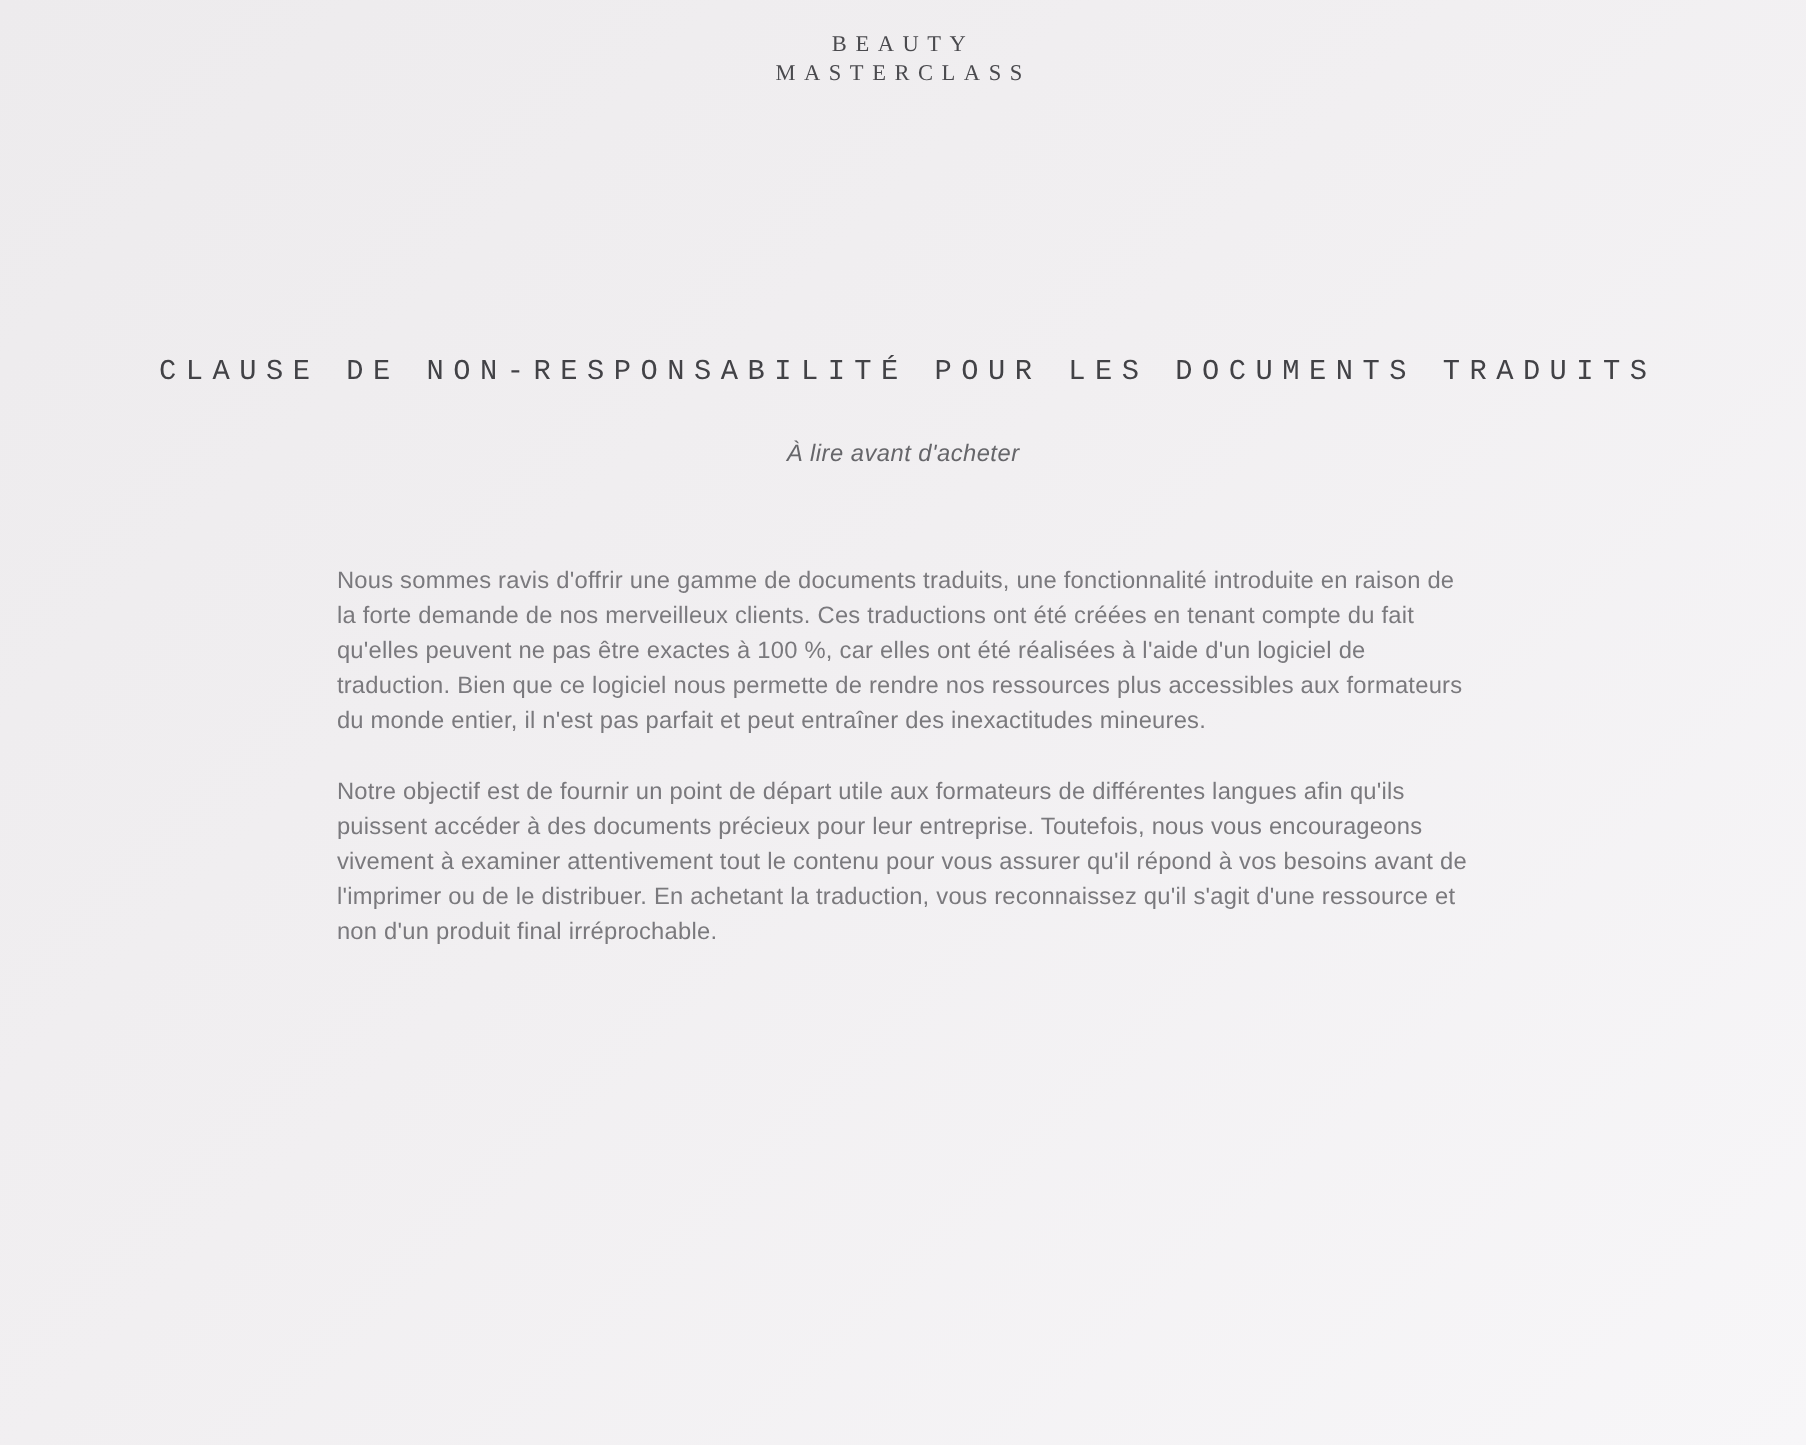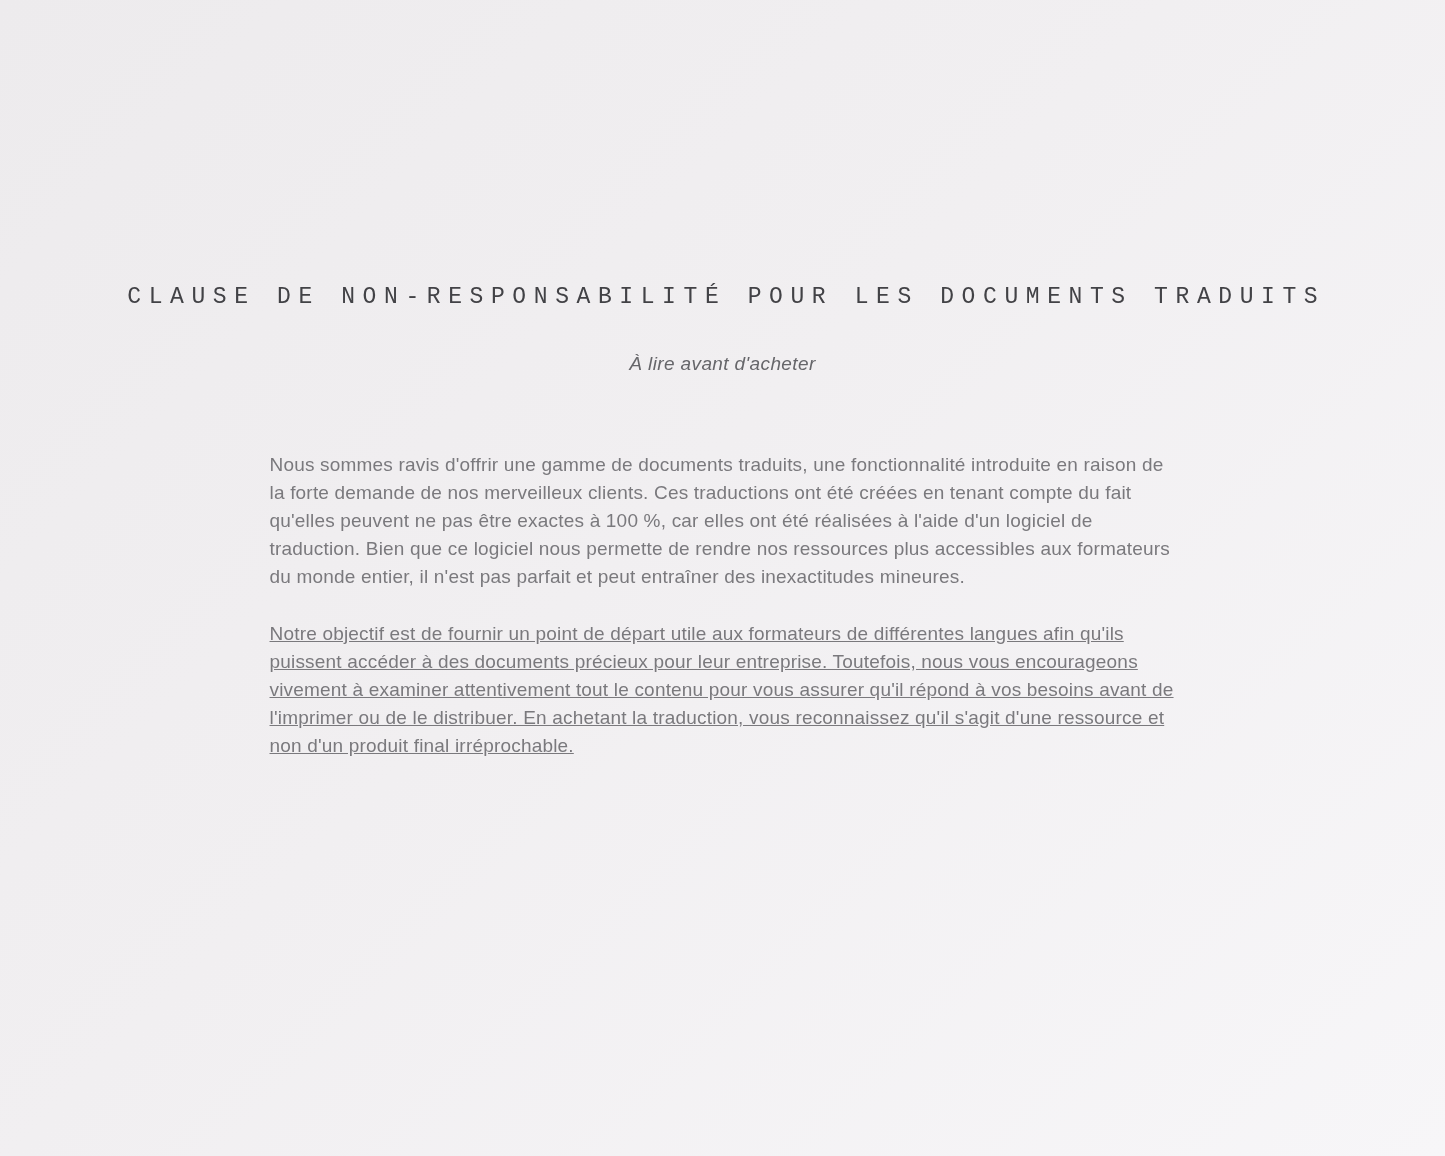--- a/index.html
+++ b/index.html
@@ -67,28 +67,31 @@
   }
   .para {
     margin: 0;
     font-size: 19px;
     line-height: 28px;
     color: #7a797d;
     letter-spacing: 0.01em;
   }
   .para + .para {
     margin-top: 29px;
-    text-decoration: underline;
   }
 </style>
 </head>
 <body>
 
 <div class="page">
 
+  <header class="brand">
+    <div>BEAUTY</div>
+    <div>MASTERCLASS</div>
+  </header>
 
   <h1 class="title">CLAUSE DE NON-RESPONSABILITÉ POUR LES DOCUMENTS TRADUITS</h1>
 
   <p class="subtitle">À lire avant d'acheter</p>
 
   <main class="content">
     <p class="para">Nous sommes ravis d'offrir une gamme de documents traduits, une fonctionnalité introduite en raison de la forte demande de nos merveilleux clients. Ces traductions ont été créées en tenant compte du fait qu'elles peuvent ne pas être exactes à 100 %, car elles ont été réalisées à l'aide d'un logiciel de traduction. Bien que ce logiciel nous permette de rendre nos ressources plus accessibles aux formateurs du monde entier, il n'est pas parfait et peut entraîner des inexactitudes mineures.</p>
     <p class="para">Notre objectif est de fournir un point de départ utile aux formateurs de différentes langues afin qu'ils puissent accéder à des documents précieux pour leur entreprise. Toutefois, nous vous encourageons vivement à examiner attentivement tout le contenu pour vous assurer qu'il répond à vos besoins avant de l'imprimer ou de le distribuer. En achetant la traduction, vous reconnaissez qu'il s'agit d'une ressource et non d'un produit final irréprochable.</p>
   </main>
 

